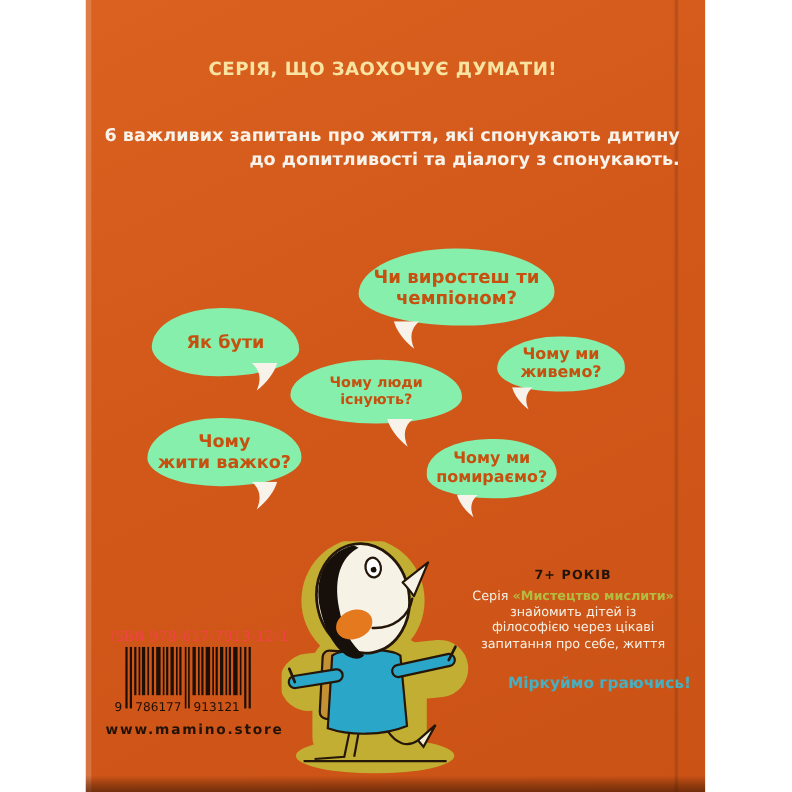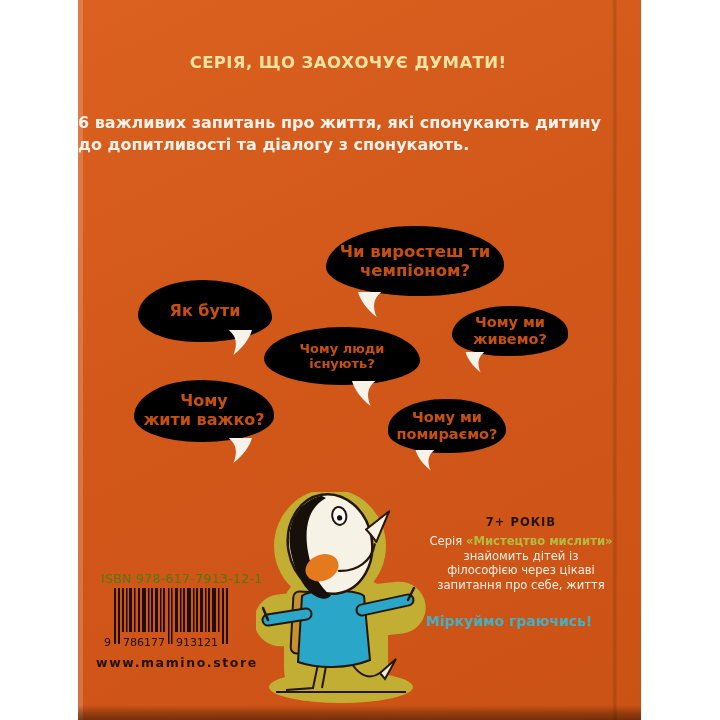--- a/index.html
+++ b/index.html
@@ -12,25 +12,25 @@
         background:linear-gradient(155deg,#da611f 0%,#d2581a 45%,#cb5215 100%);}
   .fold-shadow{position:absolute;left:534px;top:0;width:5px;height:100%;
         background:linear-gradient(90deg,rgba(70,25,0,0) 0%,rgba(70,25,0,0.22) 60%,rgba(70,25,0,0.05) 100%);}
   .bottom-edge{position:absolute;left:0;bottom:0;width:100%;height:15px;
         background:linear-gradient(180deg,rgba(60,24,4,0) 0%,rgba(60,24,4,0.38) 55%,rgba(40,15,2,0.55) 100%);}
   .left-light{position:absolute;left:0;top:0;width:5px;height:100%;background:rgba(255,255,255,0.18);}
 
   
   .tagline{left:78px;top:53px;width:540px;text-align:center;
            color:#f8e3a0;font-size:16.5px;font-weight:bold;letter-spacing:0.4px;}
-  .intro{left:78px;top:112px;width:540px;text-align:left;color:#f8f3ea;
+  .intro{left:78px;top:112px;width:540px;text-align:right;color:#f8f3ea;
          font-size:16px;font-weight:bold;line-height:22px;}
 
   
-  .bubble{position:absolute;background:#000000;color:#c7500f;font-weight:bold;
+  .bubble{position:absolute;background:#86efac;color:#c7500f;font-weight:bold;
           display:flex;flex-direction:column;align-items:center;justify-content:center;
           text-align:center;line-height:1.18;}
   .tail{position:absolute;}
   .tail path{fill:#f7f3ea;}
 
   .b-happy   {left:138px;top:280px;width:134px;height:62px;font-size:16px;
               border-radius:48% 52% 55% 45% / 58% 62% 40% 44%;}
   .b-champion{left:326px;top:226px;width:178px;height:70px;font-size:16.5px;
               border-radius:50% 50% 46% 54% / 60% 56% 44% 42%;}
   .b-people  {left:264px;top:327px;width:156px;height:58px;font-size:13px;
@@ -42,25 +42,25 @@
   .b-die     {left:388px;top:399px;width:118px;height:54px;font-size:14.5px;
               border-radius:50% 50% 48% 52% / 58% 60% 44% 40%;}
 
   
   .age{left:434px;top:515px;width:174px;text-align:center;color:#231408;
        font-size:11.5px;font-weight:bold;letter-spacing:1px;}
   .series{left:428px;top:534px;width:186px;text-align:center;color:#f6f0e4;
           font-size:11.6px;line-height:14.5px;}
   .series .line{white-space:nowrap;}
   .series-name{color:#b4bc40;font-weight:bold;}
-  .slogan{left:416px;top:613px;width:186px;text-align:center;color:#46b0c0;
+  .slogan{left:452px;top:613px;width:186px;text-align:center;color:#46b0c0;
           font-size:14px;font-weight:bold;}
 
   
-  .isbn{left:101px;top:571px;color:#4d7c0f;font-size:12.5px;letter-spacing:0.3px;}
+  .isbn{left:101px;top:571px;color:#ef4444;font-size:12.5px;letter-spacing:0.3px;}
   .barcode{left:104px;top:588px;}
   .website{left:96px;top:655px;width:150px;text-align:center;color:#231306;
            font-size:12.5px;font-weight:bold;letter-spacing:1.6px;}
 
   .character{left:256px;top:492px;}
 </style>
 </head>
 <body>
 
 <div class="page">

